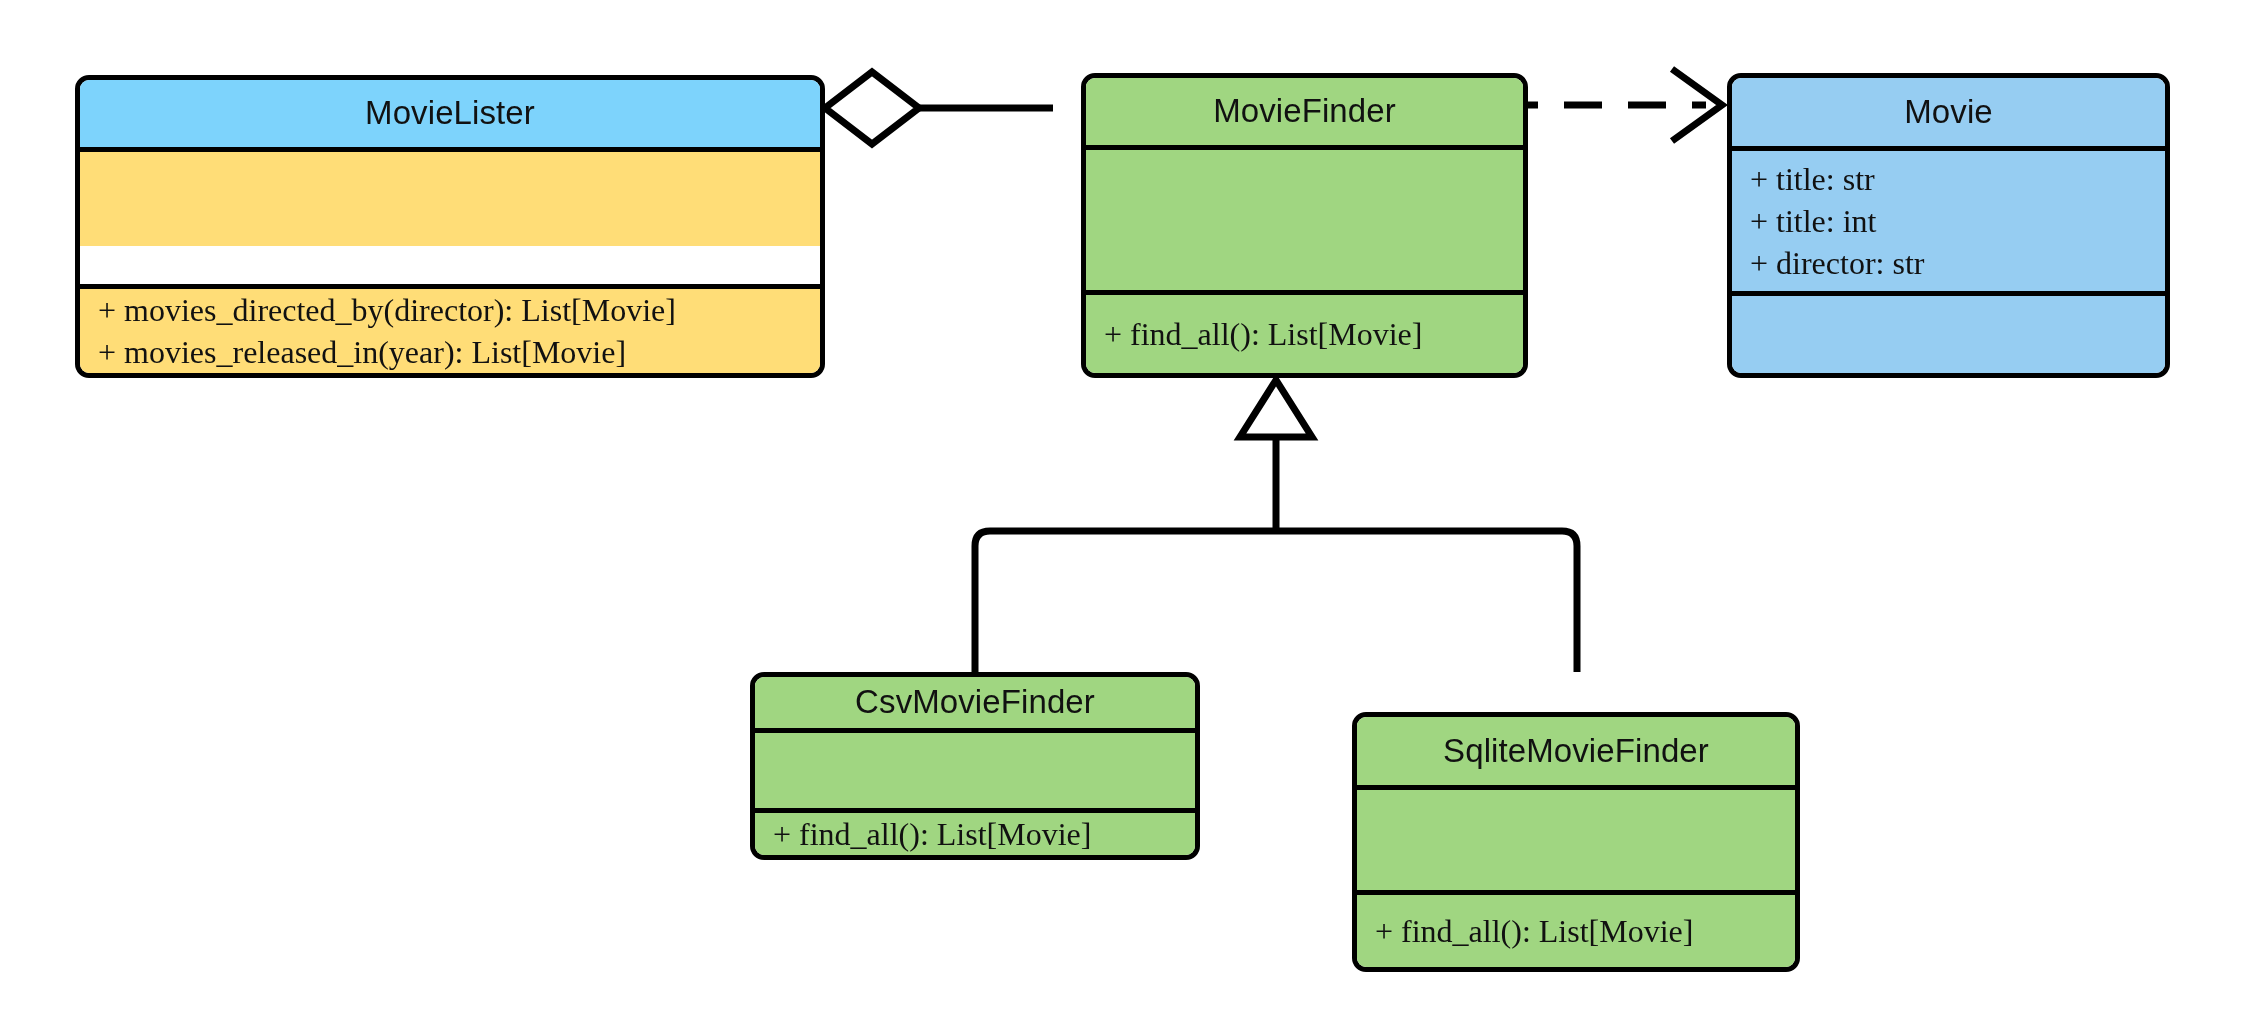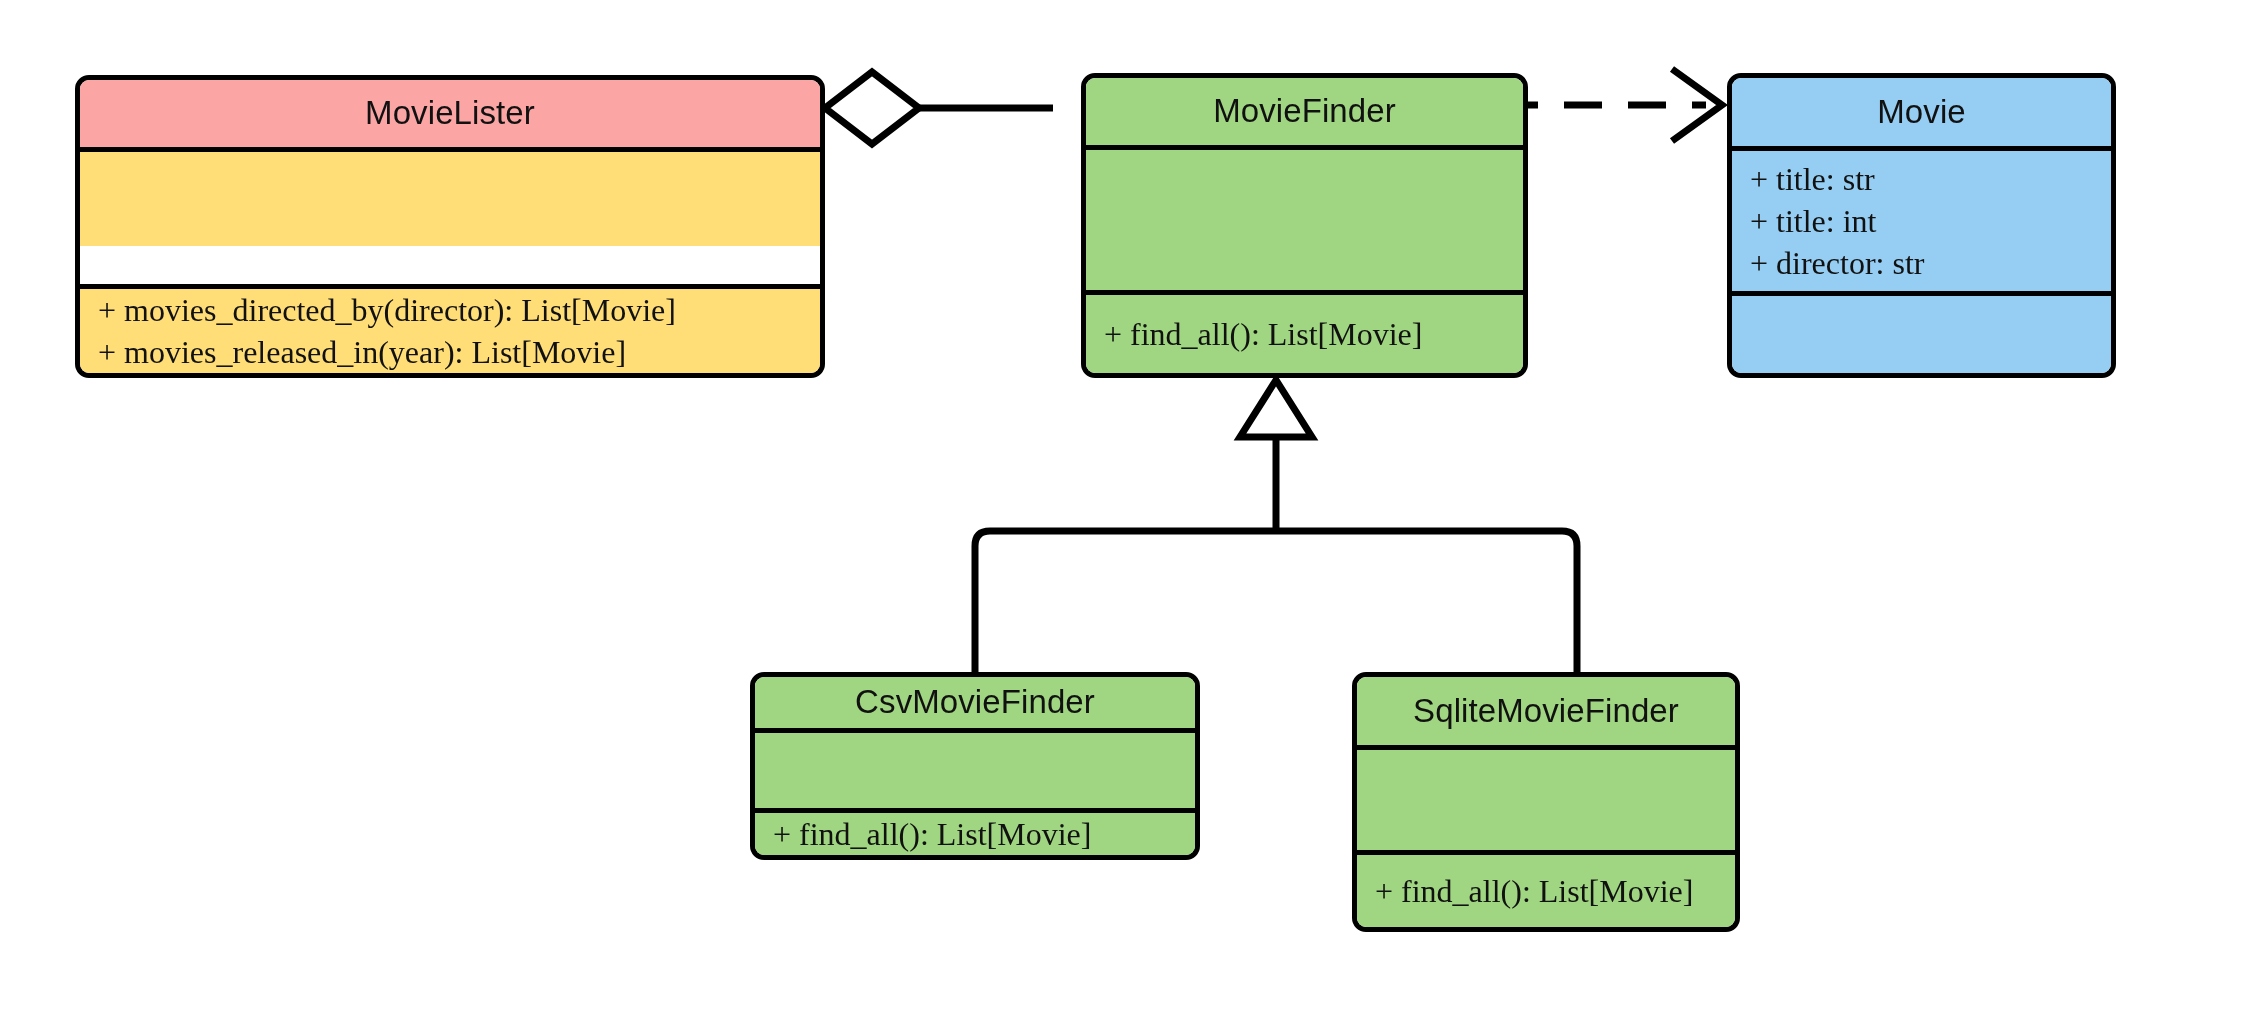--- a/index.html
+++ b/index.html
@@ -96,41 +96,41 @@
 
       <polygon points="1276,380 1240,437 1312,437" fill="#ffffff" stroke="#000000" stroke-width="7" stroke-linejoin="miter"></polygon>
 
       <line x1="1276" y1="437" x2="1276" y2="531" stroke="#000000" stroke-width="7"></line>
 
       <path d="M 975 672 L 975 546 Q 975 531 990 531 L 1562 531 Q 1577 531 1577 546 L 1577 672" fill="none" stroke="#000000" stroke-width="7" stroke-linecap="butt" stroke-linejoin="round"></path>
     </g>
   </svg>
 
   <div class="uml-class" id="box-movie-lister" style="left:75px; top:75px; width:750px; height:303px;">
-    <div class="uml-compartment uml-name" style="height:68px; background:#fca5a5;">
+    <div class="uml-compartment uml-name" style="height:68px; background:#7dd3fc;">
       <span>MovieLister</span>
     </div>
     <div class="uml-compartment uml-empty" style="height:100px; background:#FFDD77;"></div>
     <div class="uml-compartment uml-members" style="flex:1 1 auto; background:#FFDD77;margin-top:38px;">
       <div class="member">+ movies_directed_by(director): List[Movie]</div>
       <div class="member">+ movies_released_in(year): List[Movie]</div>
     </div>
   </div>
 
   <div class="uml-class" id="box-movie-finder" style="left:1053px; top:73px; width:447px; height:305px;margin-left:28px;">
     <div class="uml-compartment uml-name" style="height:67px; background:#A0D681;">
       <span>MovieFinder</span>
     </div>
     <div class="uml-compartment uml-empty" style="height:145px; background:#A0D681;"></div>
     <div class="uml-compartment uml-members" style="flex:1 1 auto; background:#A0D681;">
       <div class="member">+ find_all(): List[Movie]</div>
     </div>
   </div>
 
-  <div class="uml-class" id="box-movie" style="left:1727px; top:73px; width:389px; height:305px;">
+  <div class="uml-class" id="box-movie" style="left:1727px; top:73px; width:443px; height:305px;">
     <div class="uml-compartment uml-name" style="height:68px; background:#96CDF2;">
       <span>Movie</span>
     </div>
     <div class="uml-compartment uml-members" style="height:145px; background:#96CDF2;">
       <div class="member">+ title: str</div>
       <div class="member">+ title: int</div>
       <div class="member">+ director: str</div>
     </div>
     <div class="uml-compartment uml-empty" style="flex:1 1 auto; background:#96CDF2;"></div>
   </div>
@@ -138,21 +138,21 @@
   <div class="uml-class" id="box-csv-movie-finder" style="left:750px; top:672px; width:450px; height:188px;">
     <div class="uml-compartment uml-name" style="height:68px; background:#A0D681;">
       <span>CsvMovieFinder</span>
     </div>
     <div class="uml-compartment uml-empty" style="height:105px; background:#A0D681;"></div>
     <div class="uml-compartment uml-members" style="flex:1 1 auto; background:#A0D681;">
       <div class="member">+ find_all(): List[Movie]</div>
     </div>
   </div>
 
-  <div class="uml-class" id="box-sqlite-movie-finder" style="left:1352px; top:672px; width:388px; height:260px;">
+  <div class="uml-class" id="box-sqlite-movie-finder" style="left:1352px; top:712px; width:448px; height:260px;">
     <div class="uml-compartment uml-name" style="height:68px; background:#A0D681;">
       <span>SqliteMovieFinder</span>
     </div>
     <div class="uml-compartment uml-empty" style="height:105px; background:#A0D681;"></div>
     <div class="uml-compartment uml-members" style="flex:1 1 auto; background:#A0D681;">
       <div class="member">+ find_all(): List[Movie]</div>
     </div>
   </div>
 
 </div>

